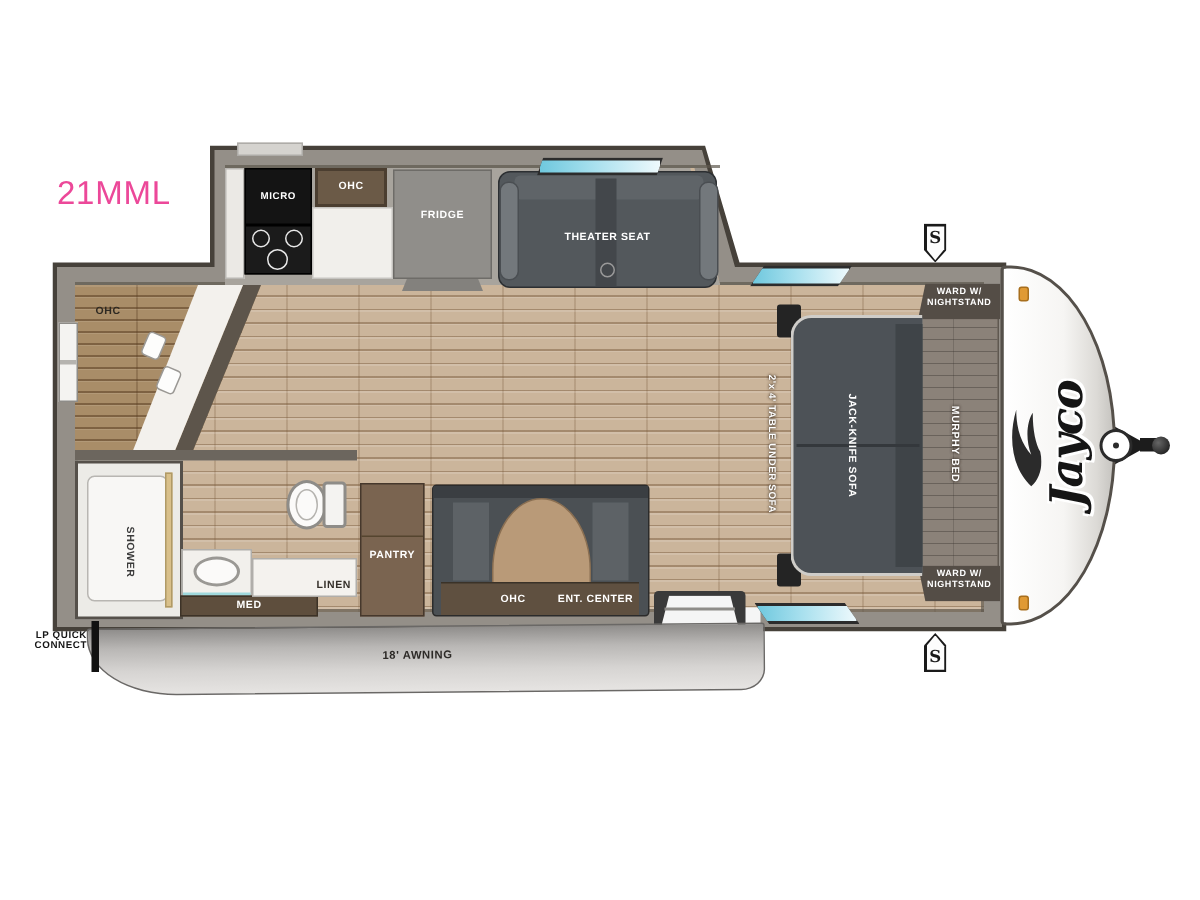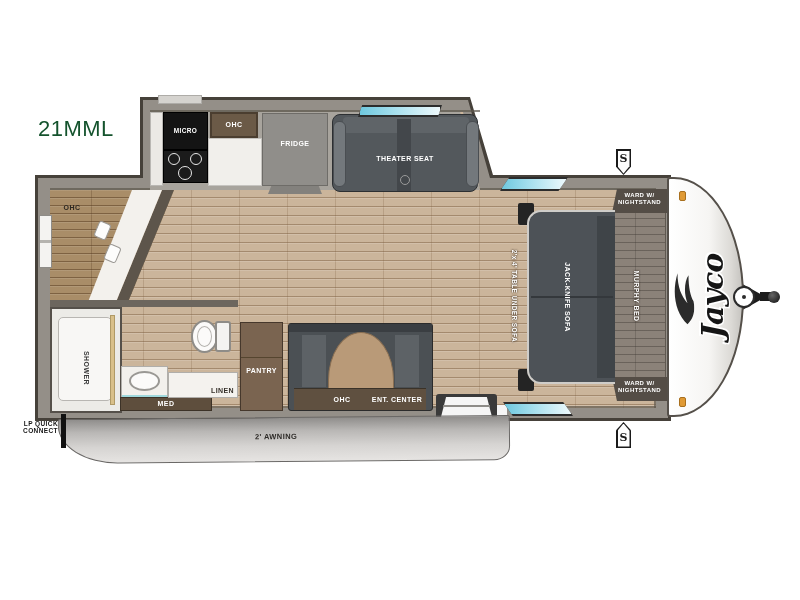--- a/index.html
+++ b/index.html
@@ -35,21 +35,21 @@
   
   .box{position:absolute;box-sizing:border-box;}
   .spk{position:absolute;width:15px;height:26px;}
   .spk .outer{position:absolute;inset:0;background:#1a1a1a;}
   .spk .inner{position:absolute;inset:1.5px;background:#fdfdfd;}
   .spk .s{position:absolute;width:100%;text-align:center;font-family:"DejaVu Serif",serif;
           font-size:11px;font-weight:bold;color:#1a1a1a;}
   .pt-down{clip-path:polygon(0 0,100% 0,100% 68%,50% 100%,0 68%);}
   .pt-up{clip-path:polygon(50% 0,100% 32%,100% 100%,0 100%,0 32%);}
   .burner{position:absolute;border:1.5px solid #e8e8e8;border-radius:50%;}
-  .title{position:absolute;left:38px;top:116px;font-size:22px;font-weight:500;color:#14532d;
+  .title{position:absolute;left:38px;top:116px;font-size:22px;font-weight:500;color:#ec4899;
          letter-spacing:.5px;font-family:"Liberation Sans",sans-serif;}
   .logo-wrap{position:absolute;left:701px;top:296px;transform:translate(-50%,-50%) rotate(-90deg);
              display:flex;flex-direction:column;align-items:center;}
   .logo-text{font-family:"DejaVu Serif",serif;font-style:italic;font-weight:bold;font-size:30px;
              color:#151515;letter-spacing:-1px;
              text-shadow:-1.5px -1.5px 0 #fff,1.5px -1.5px 0 #fff,-1.5px 1.5px 0 #fff,1.5px 1.5px 0 #fff;}
 </style>
 </head>
 <body>
 
@@ -191,21 +191,21 @@
       <div class="glass"></div>
     </div>
   <div class="box" style="left:39px;top:215px;width:13px;height:53px;background:#f4f3f1;border:1px solid #8e8c88;">
     <div class="box" style="left:0;top:24px;width:11px;height:3px;background:#b5b3af;"></div>
   </div>
 
   <div class="box" style="left:58px;top:417px;width:452px;height:45px;
        background:linear-gradient(180deg,#8f8d8b 0%,#b9b7b5 30%,#d6d4d2 65%,#e6e4e2 100%);
        border:1px solid #6a6866;border-radius:2px 2px 16px 60px / 2px 2px 14px 38px;
        transform:rotate(-.5deg);">
-    <span class="lbl dark" style="left:196px;top:15px;font-size:7.5px;color:#2d2a27;">2' AWNING</span>
+    <span class="lbl dark" style="left:196px;top:15px;font-size:7.5px;color:#2d2a27;">18' AWNING</span>
   </div>
 
   <div class="box" style="left:61px;top:414px;width:5px;height:34px;background:#111;"></div>
   <div class="lbl dark" style="left:14px;top:420px;width:44px;text-align:right;color:#161616;font-size:6.5px;position:absolute;">
     <span>LP QUICK</span><br>
     <span>CONNECT</span>
   </div>
 
   <div class="spk" style="left:616px;top:149px;">
     <div class="outer pt-down"></div>

